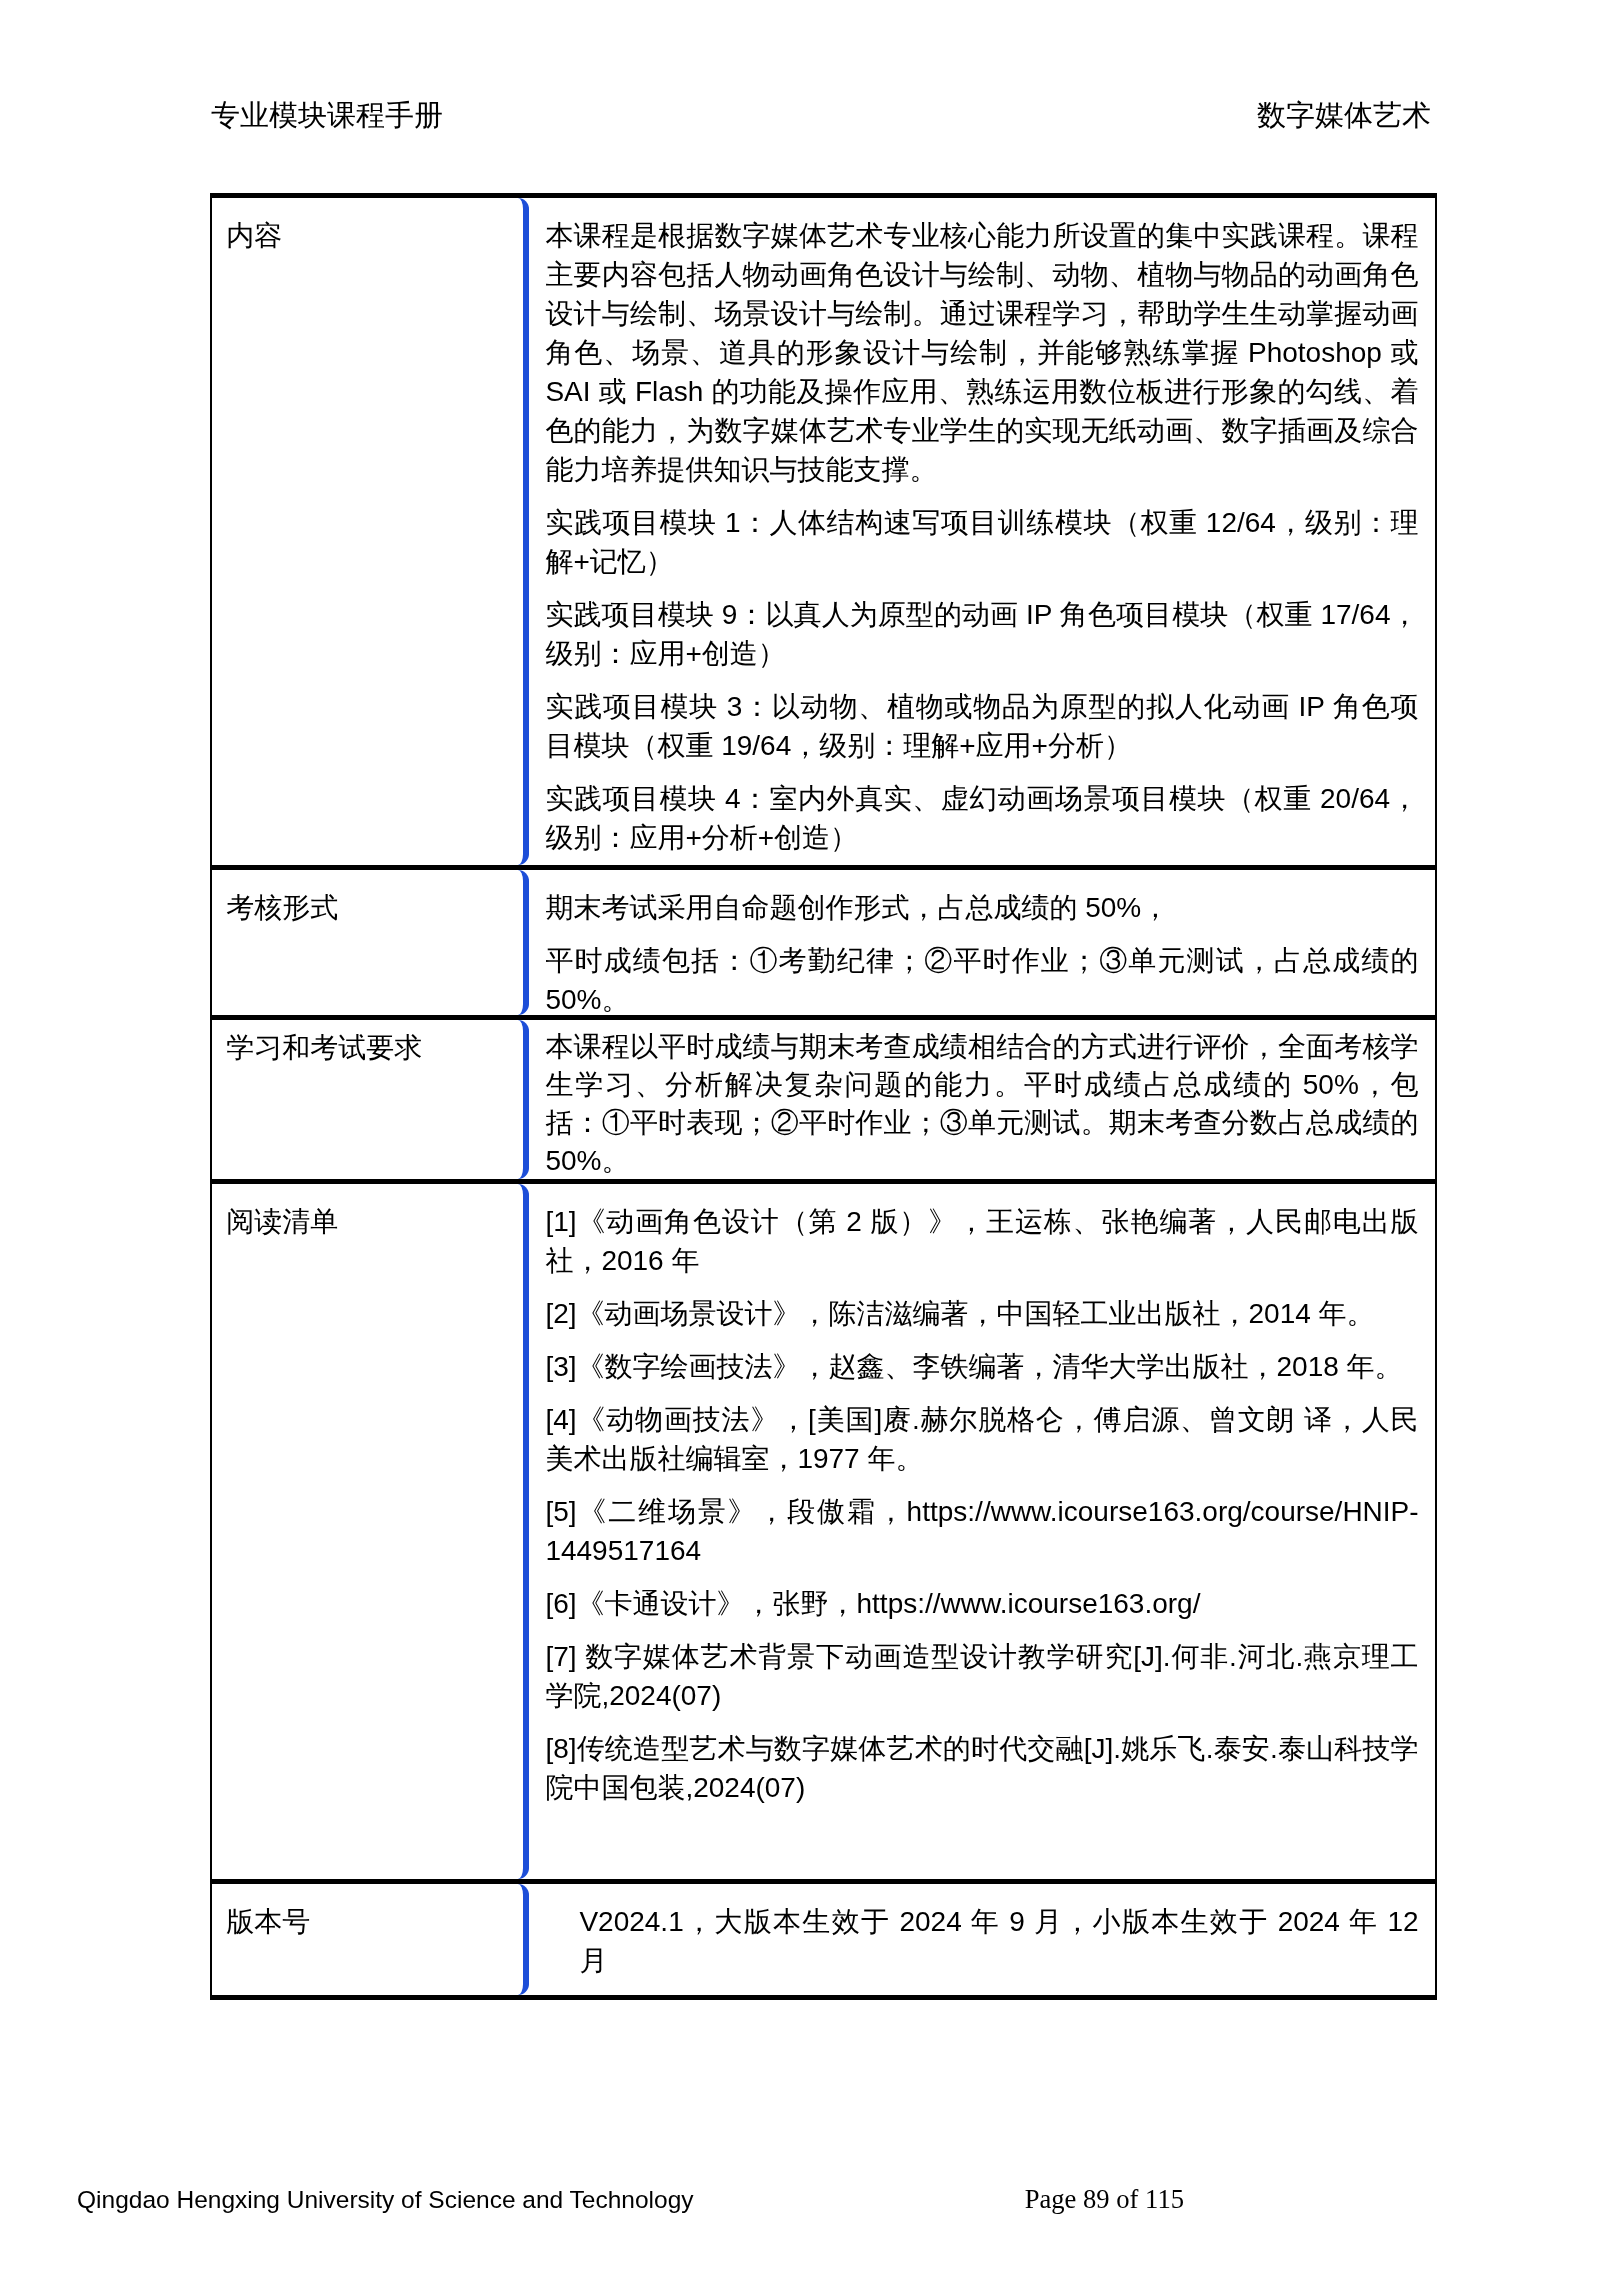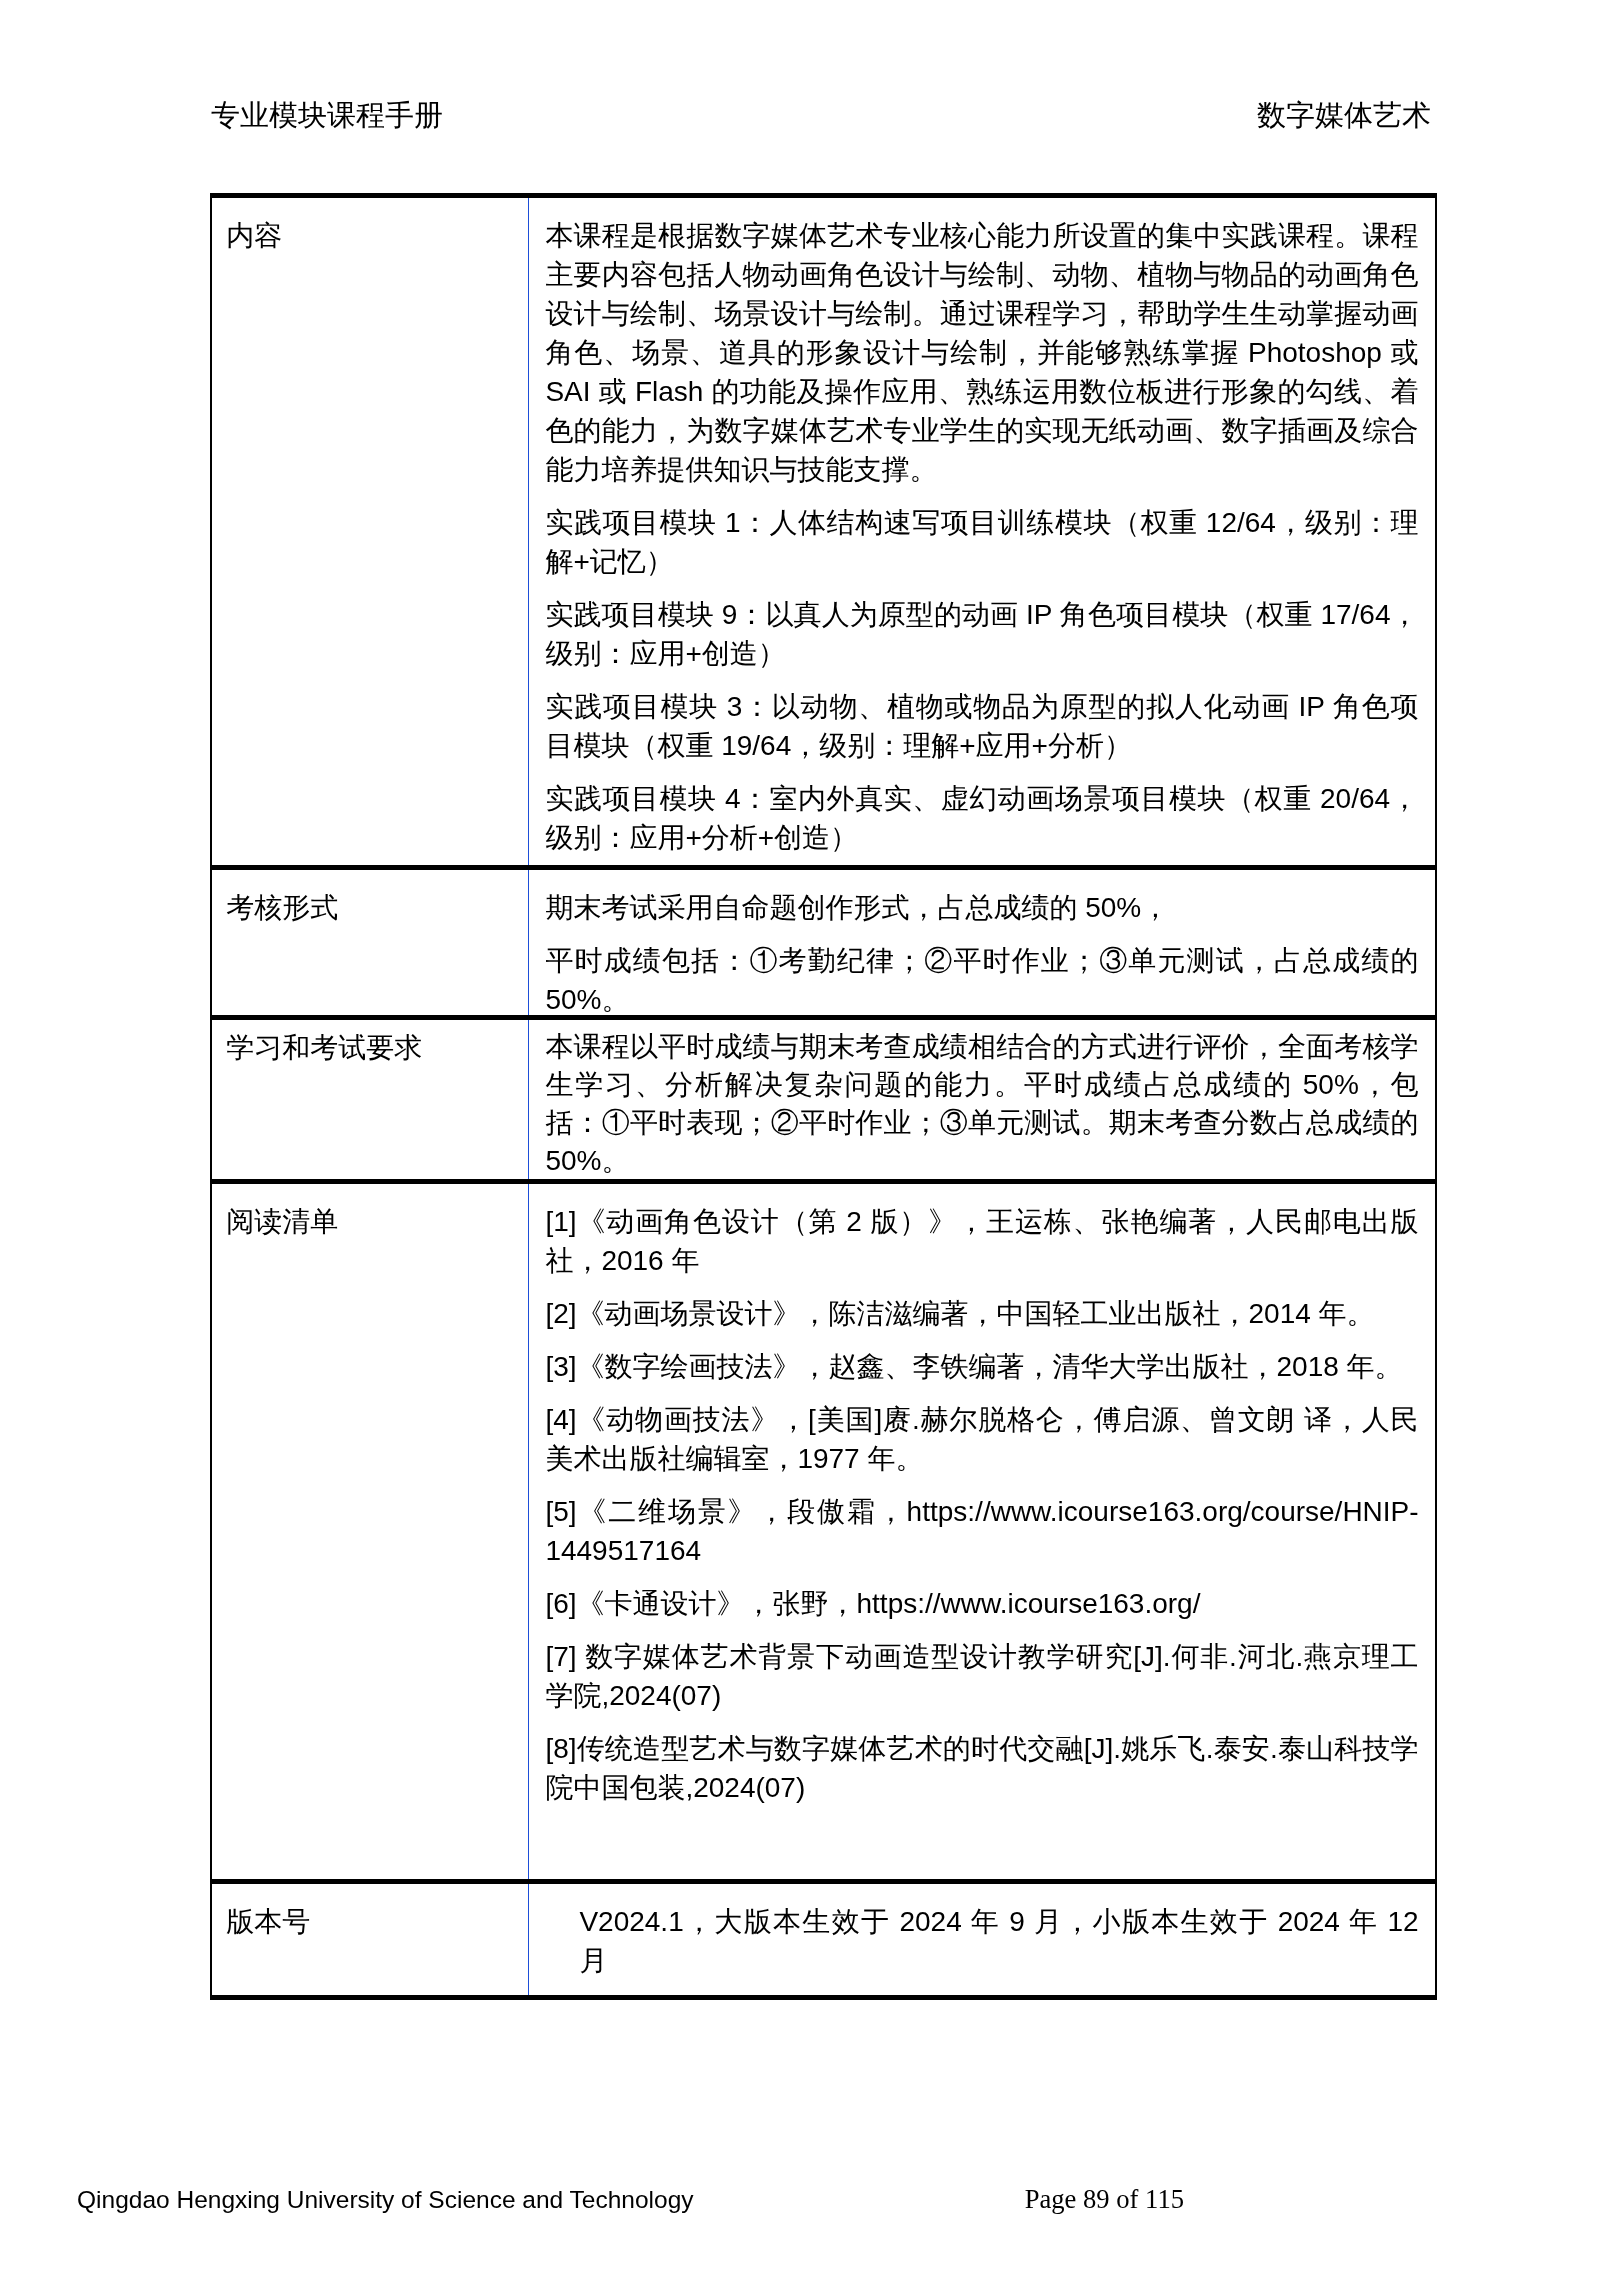--- a/index.html
+++ b/index.html
@@ -23,22 +23,23 @@
   .t-row{display:flex;box-sizing:border-box;border-bottom:5.1px solid #000;overflow:hidden;}
   .t-row:last-child{border-bottom:none;gap:34px;}
   .t-row:nth-child(1){height:672px;}
   .t-row:nth-child(2){height:150px;}
   .t-row:nth-child(3){height:164px;}
   .t-row:nth-child(4){height:700px;justify-content:space-between;}
   .t-row:nth-child(5){height:111px;}
   .cell{box-sizing:border-box;font-size:28px;line-height:39px;}
   .cell.label{
     width:317px;flex:0 0 317px;
-    border-right:1px solid #1d4ed8;
+    border-right:6px solid #1d4ed8;
     padding:18.4px 10.2px 10.2px 14.3px;
+    border-radius:11px;
   }
   .cell.content{flex:1 1 auto;padding:18.4px 16.4px 10.2px 16.4px;}
   .content p{margin:0 0 14px 0;text-align:justify;}
   .content p:last-child{margin-bottom:0;}
   .t-row:nth-child(3) .cell{padding-top:8px;}
   .t-row:nth-child(3) .content p{line-height:38px;}
   
   .page-footer{position:absolute;top:2184px;left:0;width:1364px;height:36px;font-size:24.5px;}
   .footer-left{position:absolute;left:77px;top:0;line-height:31px;}
   .footer-right{

